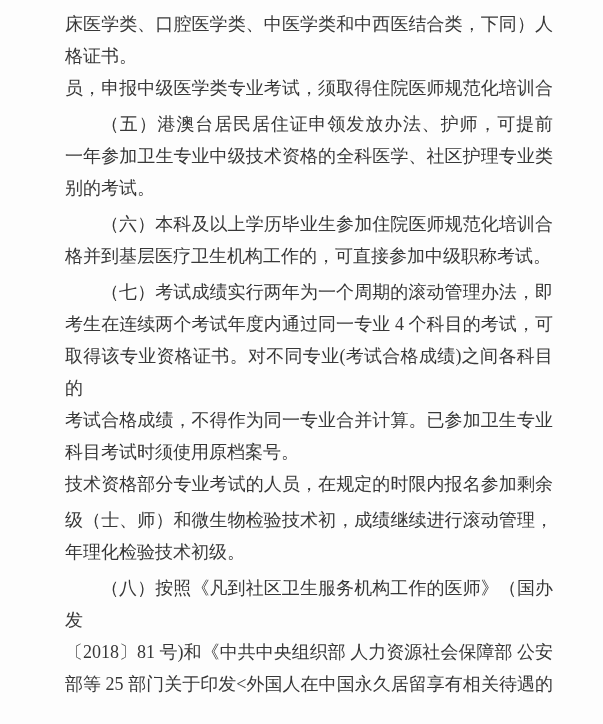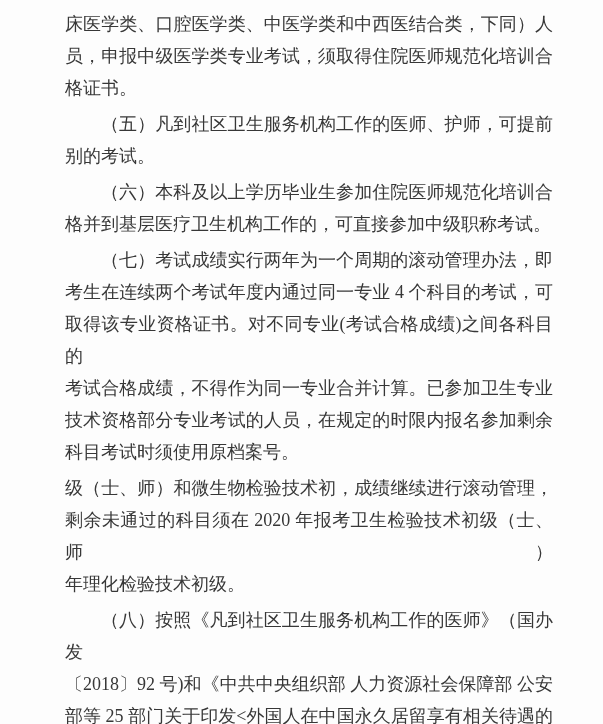--- a/index.html
+++ b/index.html
@@ -40,49 +40,49 @@
     text-indent: 2em;
   }
 </style>
 </head>
 <body>
 
 <div class="page">
 
   <div class="para">
     <div class="ln fill">床医学类、口腔医学类、中医学类和中西医结合类，下同）人</div>
+    <div class="ln">格证书。</div>
     <div class="ln fill">员，申报中级医学类专业考试，须取得住院医师规范化培训合</div>
-    <div class="ln">格证书。</div>
   </div>
 
   <div class="para">
-    <div class="ln fill indent">（五）凡到社区卫生服务机构工作的医师、护师，可提前</div>
+    <div class="ln fill indent">（五）港澳台居民居住证申领发放办法、护师，可提前</div>
+    <div class="ln fill">一年参加卫生专业中级技术资格的全科医学、社区护理专业类</div>
     <div class="ln">别的考试。</div>
   </div>
 
   <div class="para">
     <div class="ln fill indent">（六）本科及以上学历毕业生参加住院医师规范化培训合</div>
     <div class="ln">格并到基层医疗卫生机构工作的，可直接参加中级职称考试。</div>
   </div>
 
   <div class="para">
     <div class="ln fill indent">（七）考试成绩实行两年为一个周期的滚动管理办法，即</div>
     <div class="ln fill">考生在连续两个考试年度内通过同一专业 4 个科目的考试，可</div>
     <div class="ln fill">取得该专业资格证书。对不同专业(考试合格成绩)之间各科目的</div>
     <div class="ln fill">考试合格成绩，不得作为同一专业合并计算。已参加卫生专业</div>
+    <div class="ln">科目考试时须使用原档案号。</div>
     <div class="ln fill">技术资格部分专业考试的人员，在规定的时限内报名参加剩余</div>
-    <div class="ln">科目考试时须使用原档案号。</div>
   </div>
 
   <div class="para">
     <div class="ln fill">级（士、师）和微生物检验技术初，成绩继续进行滚动管理，</div>
-    <div class="ln fill">剩余未通过的科目须在 2020 年报考卫生检验技术初级（士、师）</div>
     <div class="ln">年理化检验技术初级。</div>
   </div>
 
   <div class="para">
     <div class="ln fill indent">（八）按照《凡到社区卫生服务机构工作的医师》（国办发</div>
-    <div class="ln fill">〔2018〕92 号)和《中共中央组织部 人力资源社会保障部 公安</div>
+    <div class="ln fill">〔2018〕81 号)和《中共中央组织部 人力资源社会保障部 公安</div>
     <div class="ln fill">部等 25 部门关于印发&lt;外国人在中国永久居留享有相关待遇的</div>
 
   </div>
 
 </div>
 
 </body></html>

